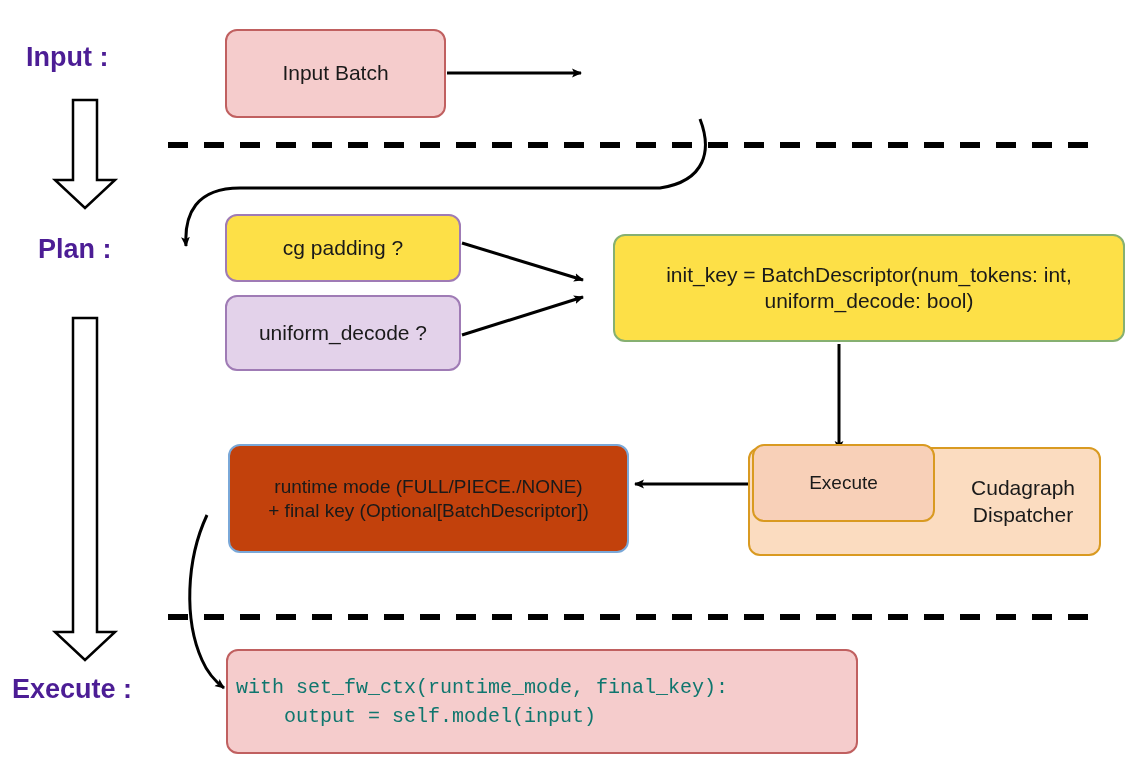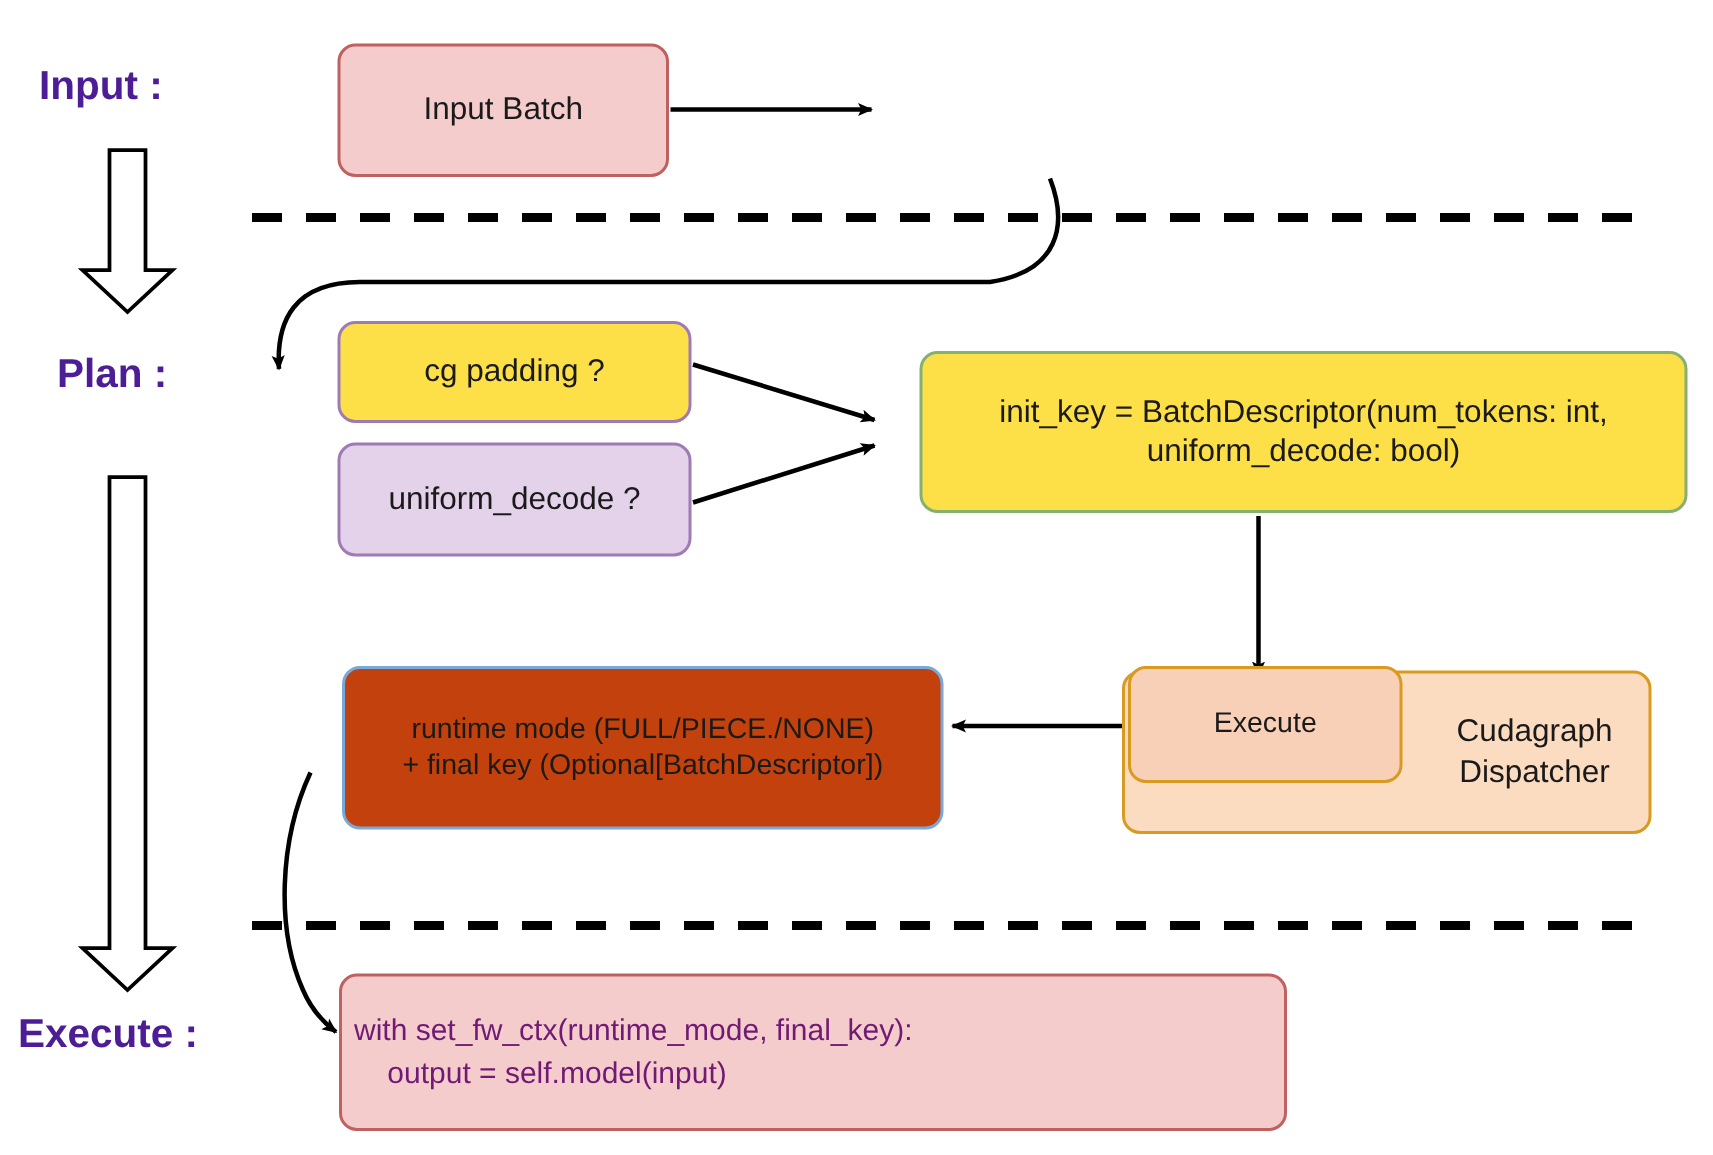--- a/index.html
+++ b/index.html
@@ -56,23 +56,23 @@
   }
   .code-node {
     position: absolute;
     box-sizing: border-box;
     border-radius: 12px;
     border-width: 2px;
     border-style: solid;
     display: flex;
     align-items: center;
     justify-content: flex-start;
-    font-family: Liberation Sans, sans-serif;
+    font-family: Liberation Mono, monospace;
     font-size: 20px;
-    color: #701a75;
+    color: #0f766e;
     line-height: 1.45;
   }
   .code-text {
     white-space: pre;
     padding-left: 8px;
   }
 </style>
 </head>
 <body>
 

